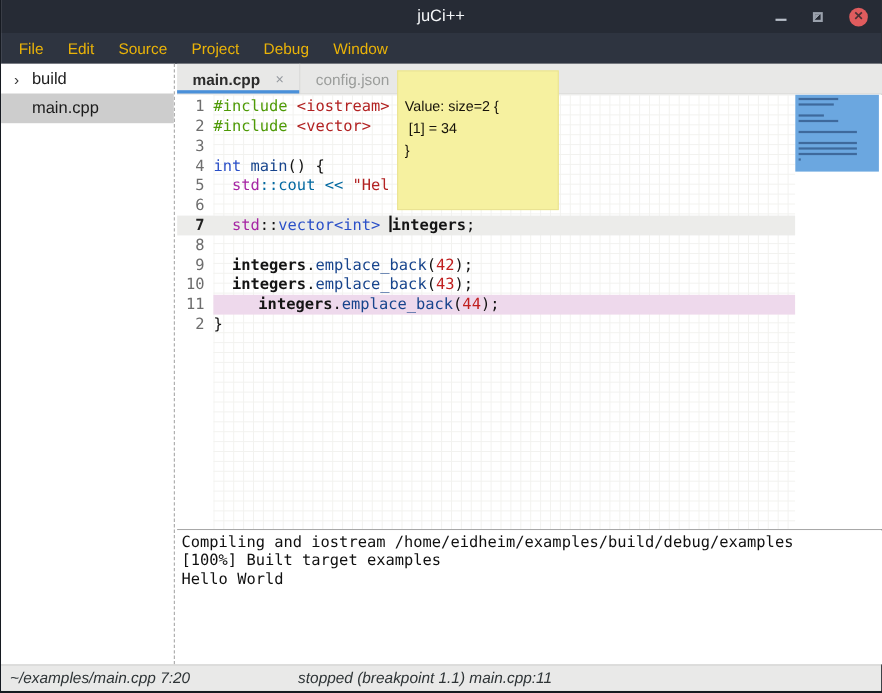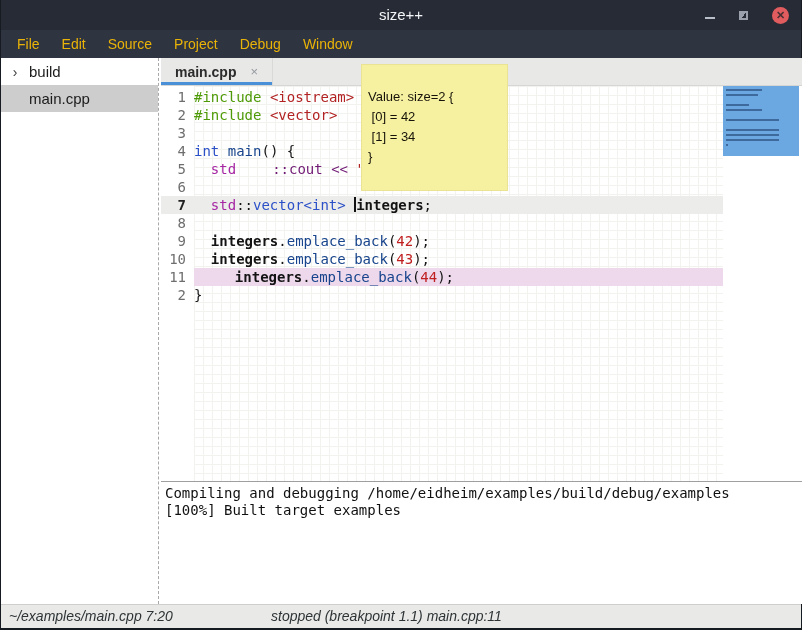--- a/index.html
+++ b/index.html
@@ -76,21 +76,21 @@
   .tooltip { position:absolute; left:360px; top:64px; width:147px; height:127px; background:var(--tooltip);
              border:1px solid #eae393; z-index:9; padding:2px 4px 0 6px; font-size:13px; line-height:20px; color:#17130a; }
   .tooltip-line { white-space:pre; }
 </style>
 </head>
 <body>
 
 <div class="window">
 
   <div class="titlebar">
-    <div class="title">size++</div>
+    <div class="title">juCi++</div>
     <div class="win-controls">
       <div class="btn-min"></div>
       <div class="btn-restore"></div>
       <div class="btn-close">✕</div>
     </div>
   </div>
 
   <div class="menubar">
       <span class="menu-item">File</span>
       <span class="menu-item">Edit</span>
@@ -111,20 +111,23 @@
         </div>
       </div>
   </div>
 
   <div class="main">
     <div class="tabbar" id="tabbar">
         <div class="tab active">
           <span>main.cpp</span>
           <span class="tab-close">×</span>
         </div>
+        <div class="tab">
+          <span>config.json</span>
+        </div>
       </div>
 
     <div class="editor">
       <div class="grid-layer"></div>
       <div class="code-rows" id="codeRows">
           <div class="code-row">
             <span class="gutter">1</span>
             <span class="code-line"><span class="tok-pre" style="color: rgb(78, 154, 6);">#include</span><span class="tok-pl" style="color: rgb(20, 20, 20);"> </span><span class="tok-lit" style="color: rgb(178, 34, 34);">&lt;iostream&gt;</span></span>
           </div>
           <div class="code-row">
@@ -134,21 +137,21 @@
           <div class="code-row">
             <span class="gutter">3</span>
             <span class="code-line"></span>
           </div>
           <div class="code-row">
             <span class="gutter">4</span>
             <span class="code-line"><span class="tok-kw" style="color: rgb(43, 80, 200);">int</span><span class="tok-pl" style="color: rgb(20, 20, 20);"> </span><span class="tok-fn" style="color: rgb(23, 68, 140);">main</span><span class="tok-pl" style="color: rgb(20, 20, 20);">() {</span></span>
           </div>
           <div class="code-row">
             <span class="gutter">5</span>
-            <span class="code-line"><span class="tok-pl" style="color: rgb(20, 20, 20);">  </span><span class="tok-ns" style="color: rgb(166, 38, 164);">std</span><span class="tok-pl" style="color: #701a75; padding-left: 36px;">::cout &lt;&lt; </span><span class="tok-lit" style="color: rgb(178, 34, 34);">"Hel</span></span>
+            <span class="code-line"><span class="tok-pl" style="color: rgb(20, 20, 20);">  </span><span class="tok-ns" style="color: rgb(166, 38, 164);">std</span><span class="tok-pl" style="color: #0369a1;">::cout &lt;&lt; </span><span class="tok-lit" style="color: rgb(178, 34, 34);">"Hel</span></span>
           </div>
           <div class="code-row">
             <span class="gutter">6</span>
             <span class="code-line"></span>
           </div>
           <div class="code-row current">
             <span class="gutter">7</span>
             <span class="code-line"><span class="tok-pl" style="color: rgb(20, 20, 20);">  </span><span class="tok-ns" style="color: rgb(166, 38, 164);">std</span><span class="tok-pl" style="color: rgb(20, 20, 20);">::</span><span class="tok-ty" style="color: rgb(43, 80, 200);">vector&lt;int&gt;</span><span class="tok-pl" style="color: rgb(20, 20, 20);"> </span><span class="tok-cursor"></span><span class="tok-var" style="color: rgb(20, 20, 20);">integers</span><span class="tok-pl" style="color: rgb(20, 20, 20);">;</span></span>
           </div>
           <div class="code-row">
@@ -185,29 +188,29 @@
             <div class="mini-line" style="width: 53px;"></div>
             <div class="mini-line" style="width: 53px;"></div>
             <div class="mini-line" style="width: 53px;"></div>
             <div class="mini-line" style="width: 2px;"></div>
           </div>
       </div>
     </div>
 
     <div class="hsep"></div>
     <div class="terminal" id="terminal">
-        <div class="term-line">Compiling and debugging /home/eidheim/examples/build/debug/examples</div>
+        <div class="term-line">Compiling and iostream /home/eidheim/examples/build/debug/examples</div>
         <div class="term-line">[100%] Built target examples</div>
+        <div class="term-line">Hello World</div>
       </div>
   </div>
 
   <div class="tooltip" id="tooltip">
       <div class="tooltip-line">&nbsp;</div>
       <div class="tooltip-line">Value: size=2 {</div>
-      <div class="tooltip-line"> [0] = 42</div>
       <div class="tooltip-line"> [1] = 34</div>
       <div class="tooltip-line">}</div>
     </div>
 
   <div class="statusbar">
     <span class="status-left">~/examples/main.cpp 7:20</span>
     <span class="status-center">stopped (breakpoint 1.1) main.cpp:11</span>
   </div>
 
 </div>

